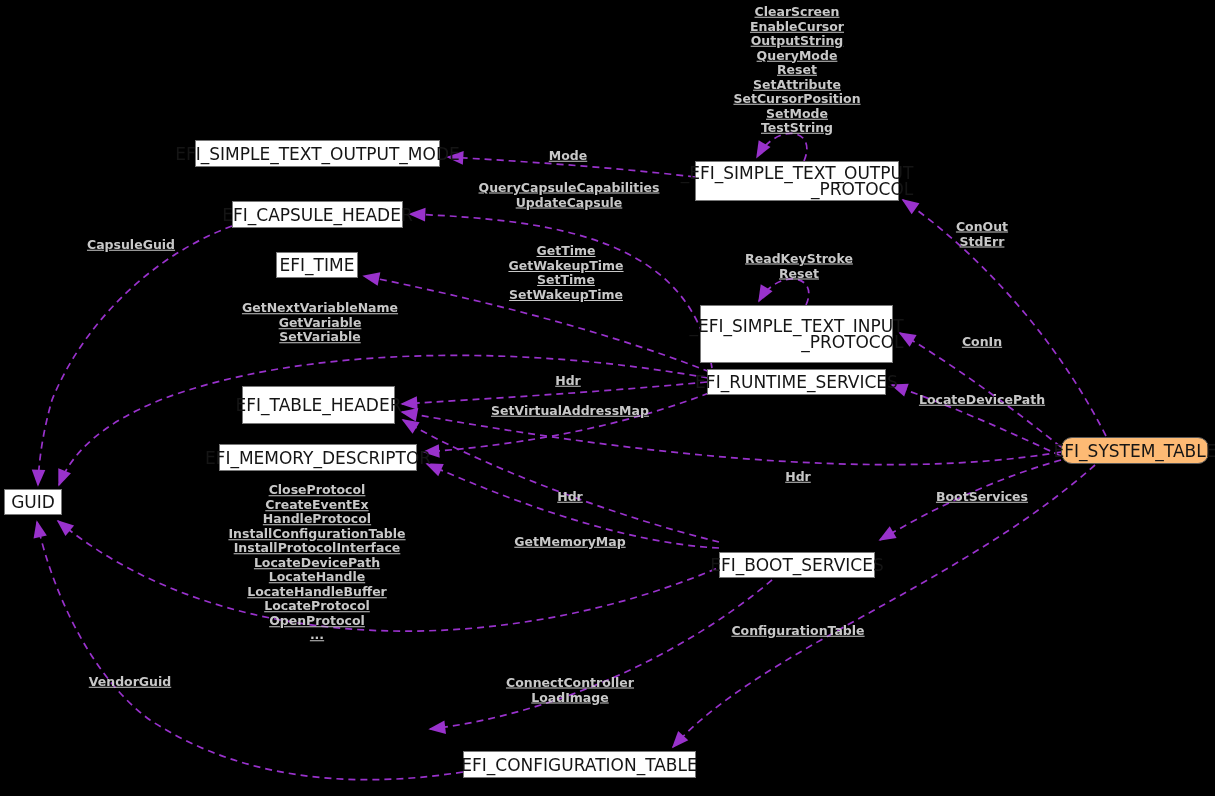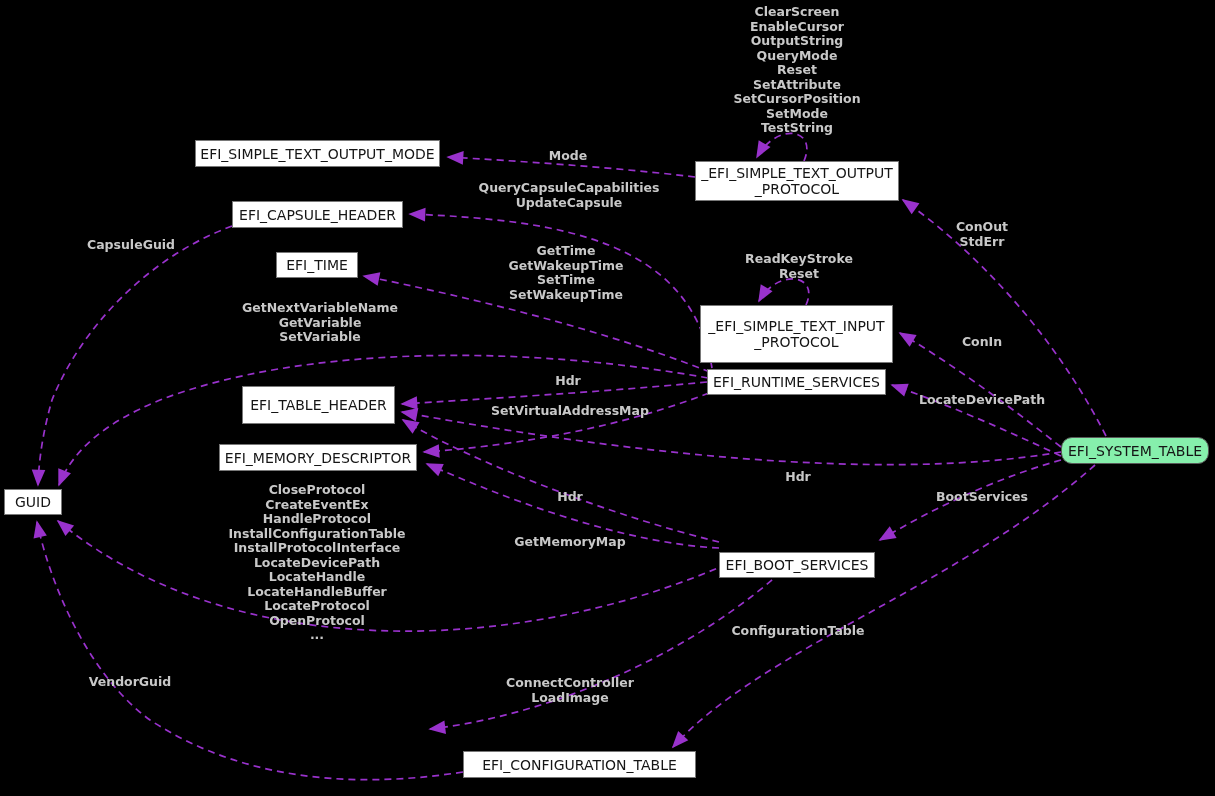--- a/index.html
+++ b/index.html
@@ -4,27 +4,27 @@
 <style>
   html,body{margin:0;padding:0;background:#000;}
   #stage{
     position:relative;width:1215px;height:796px;background:#000;
     font-family:"DejaVu Sans","Liberation Sans",sans-serif;overflow:hidden;
   }
   #edges{position:absolute;left:0;top:0;width:1215px;height:796px;}
   .edge{fill:none;stroke:#9932CC;stroke-width:1.7;stroke-dasharray:7 5;}
   .node{
     position:absolute;box-sizing:border-box;background:#ffffff;border:1px solid #787878;
-    color:#151515;font-size:14px;line-height:16px;white-space:pre-line;text-align:center;
+    color:#151515;font-size:17px;line-height:16px;white-space:pre-line;text-align:right;
     display:flex;align-items:center;justify-content:center;padding:5px 4px;cursor:pointer;
   }
-  .node.highlight{background:#86efac;border-color:#585858;border-radius:11px;}
+  .node.highlight{background:#fdba74;border-color:#585858;border-radius:11px;}
   .elabel{
     position:absolute;transform:translate(-50%,-50%);color:#c8c8c8;font-size:12.5px;
-    font-weight:bold;line-height:14.5px;white-space:pre-line;text-align:center;
+    font-weight:bold;line-height:14.5px;white-space:pre-line;text-align:center;text-decoration:underline;
   }
 </style>
 </head>
 <body>
 
 <div id="stage">
 
   <svg id="edges" viewBox="0 0 1215 796" xmlns="http://www.w3.org/2000/svg">
     <defs>
       <marker id="arw" viewBox="0 0 10 10" refX="9" refY="5" markerWidth="12" markerHeight="10" orient="auto-start-reverse">

